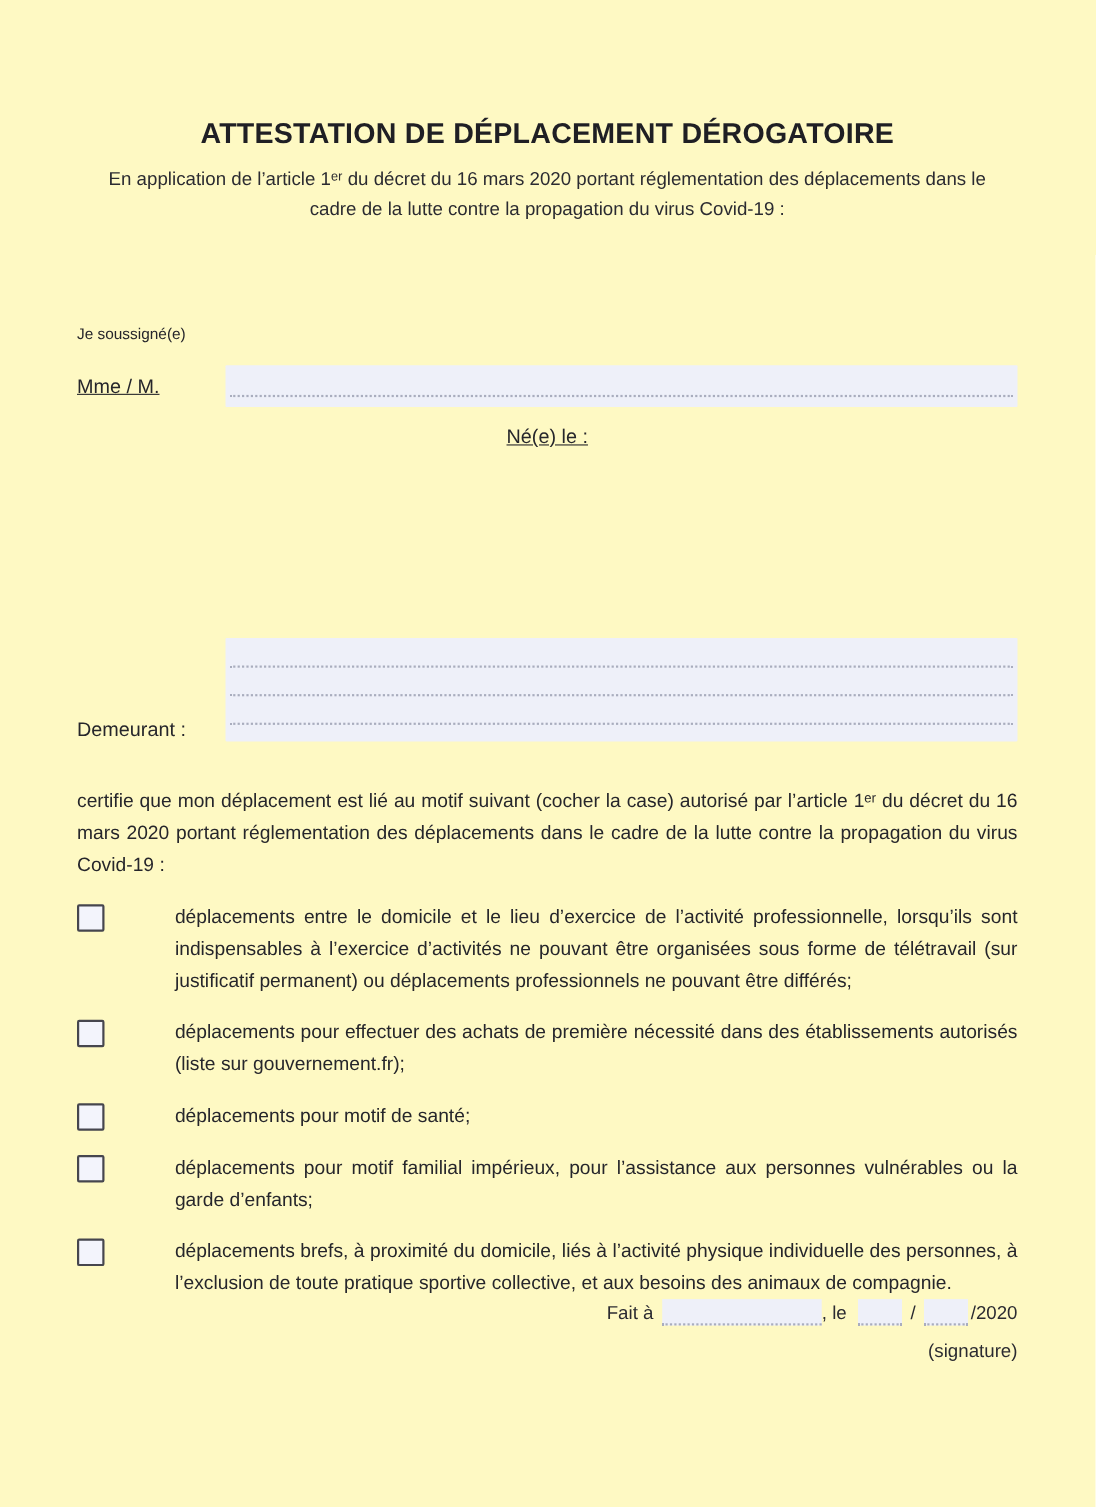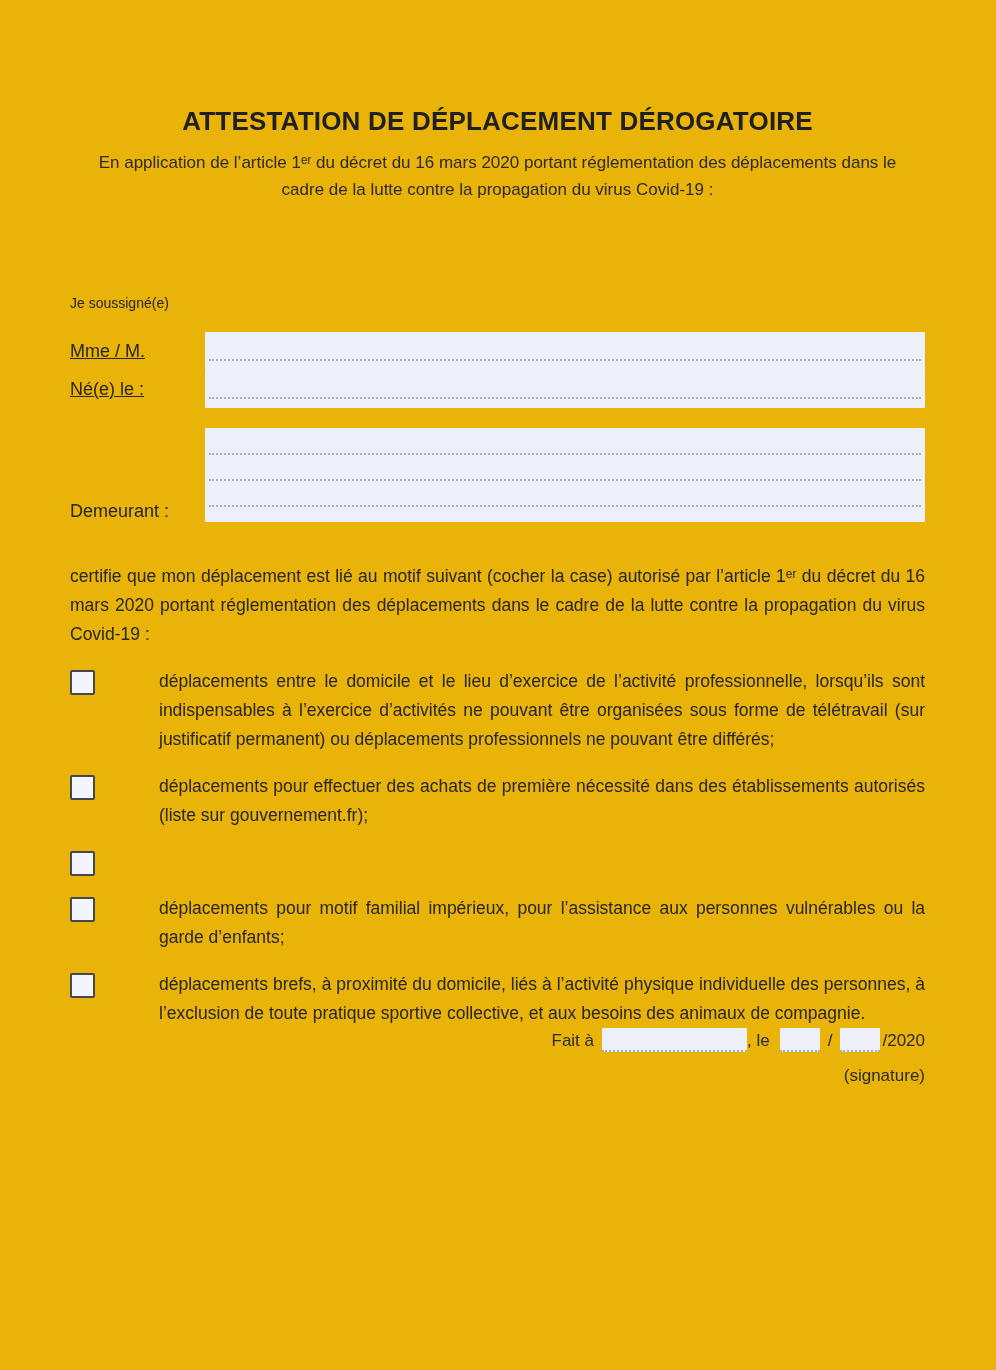--- a/index.html
+++ b/index.html
@@ -2,21 +2,21 @@
 <html lang="fr"><head>
 <meta charset="utf-8">
 <title>Attestation de déplacement dérogatoire</title>
 <style>
   html,body { margin:0; padding:0; background:#ffffff; }
   .page {
     position:relative;
     width:996px; height:1370px;
     box-sizing:border-box;
     padding:0 71px 0 70px;
-    background:#eab308;
+    background:#fef9c3;
     overflow:hidden;
     font-family:"Liberation Sans","DejaVu Sans",sans-serif;
     color:#26262b;
     -webkit-font-smoothing:antialiased;
   }
 
   .title {
     margin:106px 0 0;
     text-align:center;
     font-size:26px;
@@ -31,21 +31,21 @@
     font-size:17px;
     line-height:27px;
     color:#2b2b31;
   }
 
   .intro { margin-top:92px; font-size:14px; }
 
   .form-row { display:flex; }
   .form-row .label { flex:0 0 135px; font-size:18px; color:#26262b; }
   .row-single { align-items:center; margin-top:21px;text-decoration:underline; }
-  .row-single + .row-single { margin-top:0; }
+  .row-single + .row-single { margin-top:17px;flex-direction:column; }
   .row-multi { align-items:flex-end; margin-top:20px; }
   .row-multi .label { padding-top:7px; }
 
   .field {
     position:relative;
     flex:1 1 auto;
     background:#eef0f9;
     border-radius:1px;
   }
   .field-single { height:38px; }
@@ -152,20 +152,21 @@
       <div class="reason-text">déplacements entre le domicile et le lieu d’exercice de l’activité professionnelle, lorsqu’ils sont indispensables à l’exercice d’activités ne pouvant être organisées sous forme de télétravail (sur justificatif permanent) ou déplacements professionnels ne pouvant être différés;</div>
     </div>
 
     <div class="reason">
       <div class="checkbox"></div>
       <div class="reason-text">déplacements pour effectuer des achats de première nécessité dans des établissements autorisés (liste sur gouvernement.fr);</div>
     </div>
 
     <div class="reason">
       <div class="checkbox"></div>
+      <div class="reason-text">déplacements pour motif de santé;</div>
     </div>
 
     <div class="reason">
       <div class="checkbox"></div>
       <div class="reason-text">déplacements pour motif familial impérieux, pour l’assistance aux personnes vulnérables ou la garde d’enfants;</div>
     </div>
 
     <div class="reason">
       <div class="checkbox"></div>
       <div class="reason-text">déplacements brefs, à proximité du domicile, liés à l’activité physique individuelle des personnes, à l’exclusion de toute pratique sportive collective, et aux besoins des animaux de compagnie.</div>

